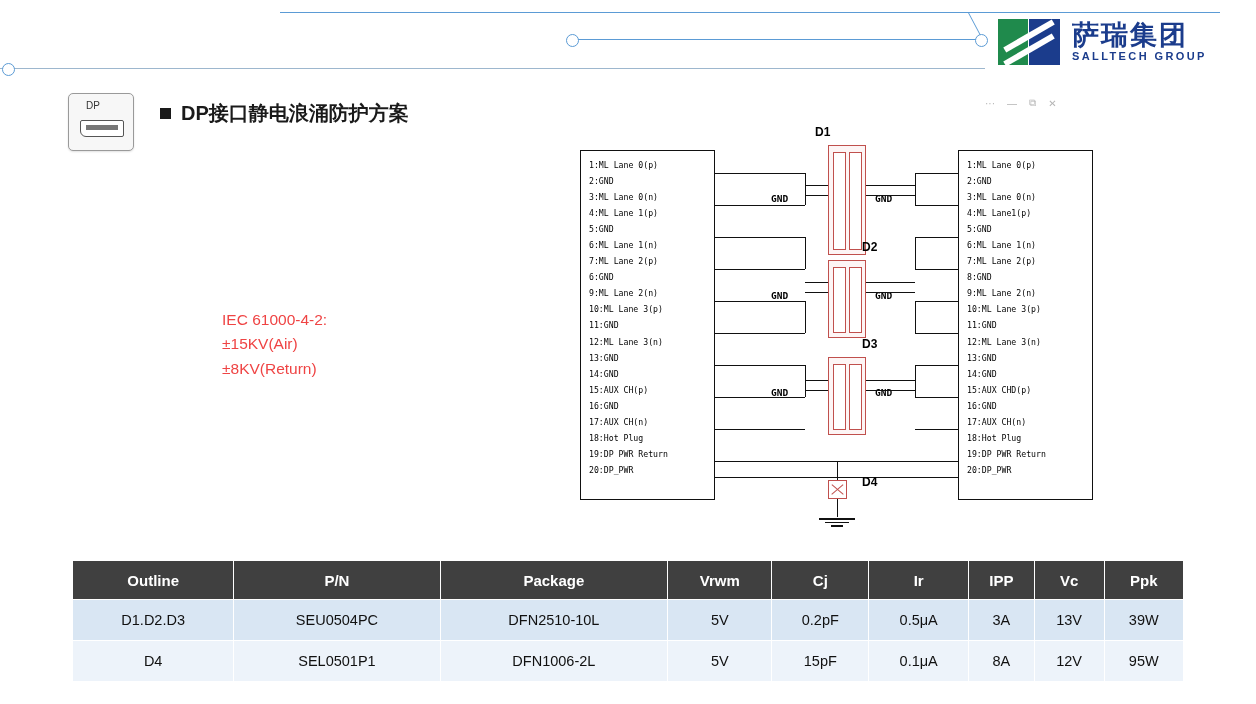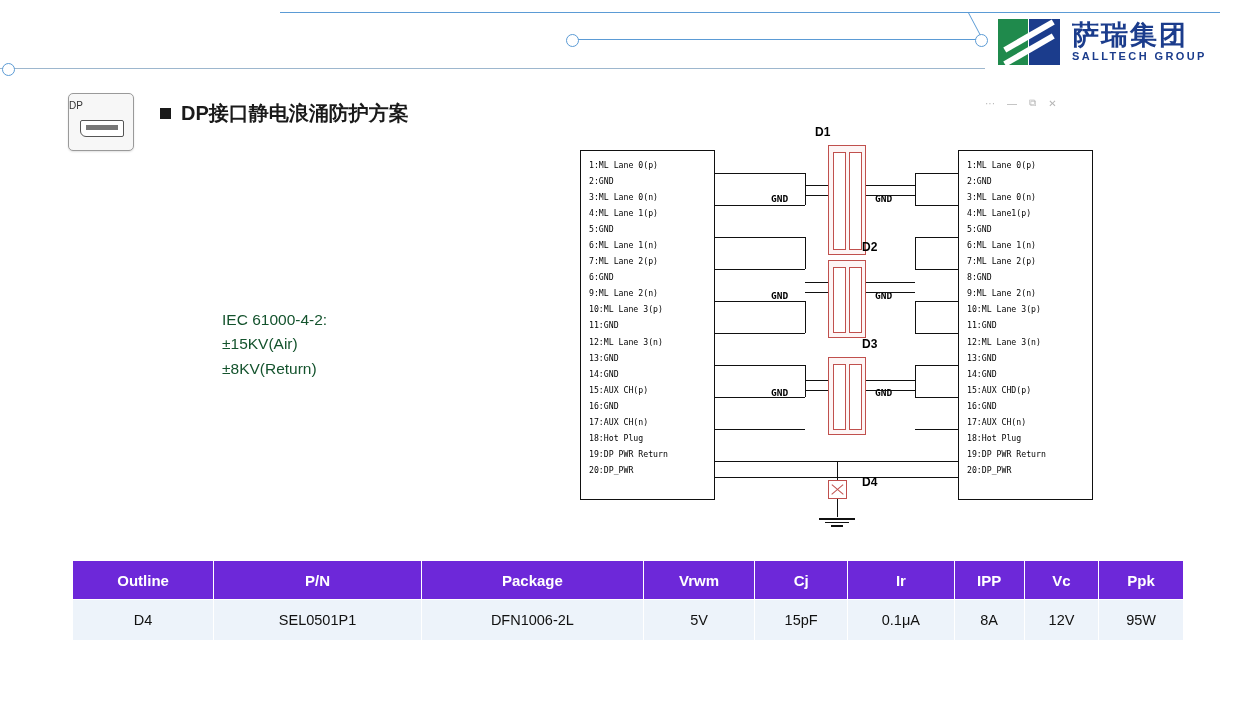--- a/index.html
+++ b/index.html
@@ -124,20 +124,21 @@
     height: 56px;
     border: 1px solid #9a9a9a;
     border-radius: 5px;
     background: #f7f7f7;
     box-shadow: 0 1px 2px rgba(0,0,0,0.12);
   }
   #dp-icon .dp-label {
     position: absolute;
     left: 0; right: 16px;
     top: 6px;
+    text-align: center;
     font-size: 10px;
     color: #333;
     font-family: "Liberation Sans", sans-serif;
   }
   #dp-icon .dp-port {
     position: absolute;
     left: 11px;
     top: 26px;
     width: 42px;
     height: 15px;
@@ -172,21 +173,21 @@
     font-weight: bold;
     color: #1a1a1a;
   }
 
   
   #spec-block {
     position: absolute;
     left: 222px;
     top: 308px;
     font-size: 15.5px;
-    color: #14532d;
+    color: #ef4444;
     line-height: 1.58;
   }
 
   
   #mini-toolbar {
     position: absolute;
     left: 985px;
     top: 95px;
     width: 120px;
     height: 16px;
@@ -282,21 +283,21 @@
   
   #spec-table {
     position: absolute;
     left: 72px;
     top: 560px;
     width: 1112px;
     border-collapse: collapse;
     font-size: 14.5px;
   }
   #spec-table th {
-    background: #6d28d9;
+    background: #404040;
     color: #ffffff;
     font-weight: bold;
     font-size: 15px;
     height: 36px;
     border: 1px solid #ffffff;
     text-align: center;
   }
   #spec-table td {
     height: 38px;
     border: 1px solid #ffffff;
@@ -496,20 +497,31 @@
       <th>Package</th>
       <th>Vrwm</th>
       <th>Cj</th>
       <th>Ir</th>
       <th>IPP</th>
       <th>Vc</th>
       <th>Ppk</th>
     </tr>
   </thead>
   <tbody>
+    <tr class="row-odd">
+      <td>D1.D2.D3</td>
+      <td>SEU0504PC</td>
+      <td>DFN2510-10L</td>
+      <td>5V</td>
+      <td>0.2pF</td>
+      <td>0.5μA</td>
+      <td>3A</td>
+      <td>13V</td>
+      <td>39W</td>
+    </tr>
     <tr class="row-even">
       <td>D4</td>
       <td>SEL0501P1</td>
       <td>DFN1006-2L</td>
       <td>5V</td>
       <td>15pF</td>
       <td>0.1μA</td>
       <td>8A</td>
       <td>12V</td>
       <td>95W</td>

